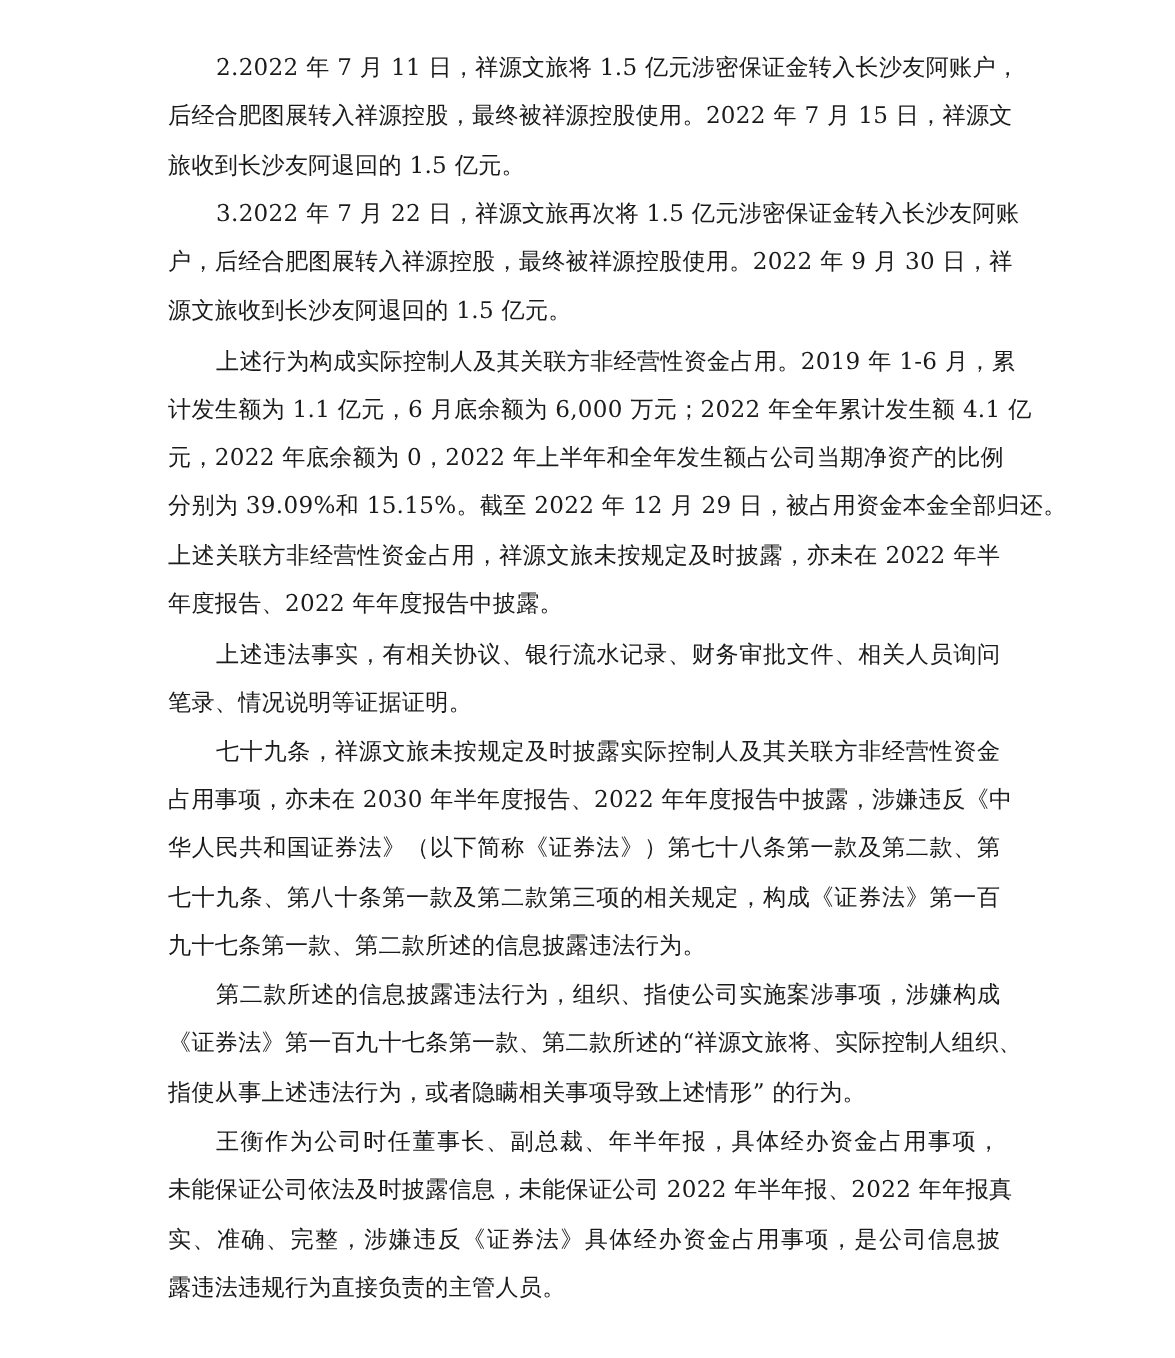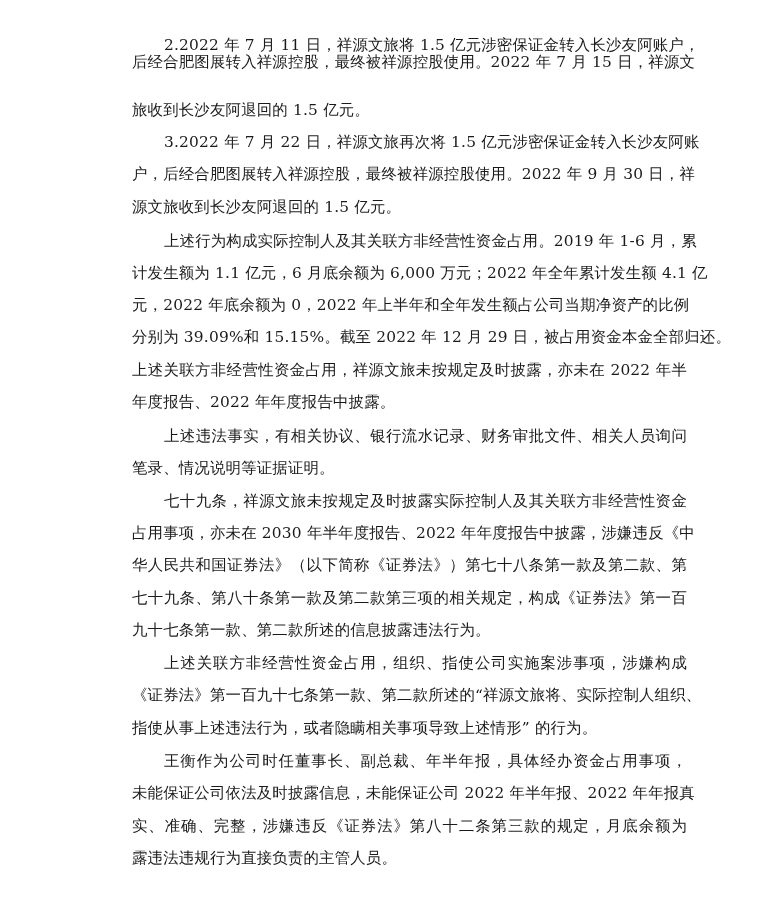--- a/index.html
+++ b/index.html
@@ -13,21 +13,20 @@
     position: relative;
     overflow: hidden;
     font-family: "DejaVu Serif", "Liberation Serif", serif;
     color: #1a1a1a;
   }
   .page {
     position: absolute;
     left: 0; top: 0;
     width: 638px;
     height: 905px;
-    margin-left: 20px;
   }
   .line {
     position: absolute;
     left: 112px;
     width: 555px;
     height: 24px;
     font-size: 15.4px;
     line-height: 24px;
     white-space: nowrap;
     text-align: justify;
@@ -42,21 +41,21 @@
     text-align-last: left;
   }
 </style>
 </head>
 <body>
 
 <div class="page">
 
   <div>
     <div class="line first" style="top:33px">2.2022 年 7 月 11 日，祥源文旅将 1.5 亿元涉密保证金转入长沙友阿账户，</div>
-    <div class="line" style="top:50px">后经合肥图展转入祥源控股，最终被祥源控股使用。2022 年 7 月 15 日，祥源文</div>
+    <div class="line" style="top:65px">后经合肥图展转入祥源控股，最终被祥源控股使用。2022 年 7 月 15 日，祥源文</div>
     <div class="line last" style="top:98px">旅收到长沙友阿退回的 1.5 亿元。</div>
   </div>
 
   <div>
     <div class="line first" style="top:130px">3.2022 年 7 月 22 日，祥源文旅再次将 1.5 亿元涉密保证金转入长沙友阿账</div>
     <div class="line" style="top:162px">户，后经合肥图展转入祥源控股，最终被祥源控股使用。2022 年 9 月 30 日，祥</div>
     <div class="line last" style="top:195px">源文旅收到长沙友阿退回的 1.5 亿元。</div>
   </div>
 
   <div>
@@ -75,25 +74,25 @@
 
   <div>
     <div class="line first" style="top:489px">七十九条，祥源文旅未按规定及时披露实际控制人及其关联方非经营性资金</div>
     <div class="line" style="top:521px">占用事项，亦未在 2030 年半年度报告、2022 年年度报告中披露，涉嫌违反《中</div>
     <div class="line" style="top:553px">华人民共和国证券法》（以下简称《证券法》）第七十八条第一款及第二款、第</div>
     <div class="line" style="top:586px">七十九条、第八十条第一款及第二款第三项的相关规定，构成《证券法》第一百</div>
     <div class="line last" style="top:618px">九十七条第一款、第二款所述的信息披露违法行为。</div>
   </div>
 
   <div>
-    <div class="line first" style="top:651px">上述关联方非经营性资金占用，组织、指使公司实施案涉事项，涉嫌构成</div>
+    <div class="line first" style="top:651px">第二款所述的信息披露违法行为，组织、指使公司实施案涉事项，涉嫌构成</div>
     <div class="line" style="top:683px">《证券法》第一百九十七条第一款、第二款所述的“祥源文旅将、实际控制人组织、</div>
     <div class="line last" style="top:716px">指使从事上述违法行为，或者隐瞒相关事项导致上述情形” 的行为。</div>
   </div>
 
   <div>
     <div class="line first" style="top:749px">王衡作为公司时任董事长、副总裁、年半年报，具体经办资金占用事项，</div>
     <div class="line" style="top:781px">未能保证公司依法及时披露信息，未能保证公司 2022 年半年报、2022 年年报真</div>
-    <div class="line" style="top:814px">实、准确、完整，涉嫌违反《证券法》第八十二条第三款的规定，月底余额为</div>
+    <div class="line" style="top:814px">实、准确、完整，涉嫌违反《证券法》具体经办资金占用事项，是公司信息披</div>
     <div class="line last" style="top:846px">露违法违规行为直接负责的主管人员。</div>
   </div>
 
 </div>
 
 </body></html>

